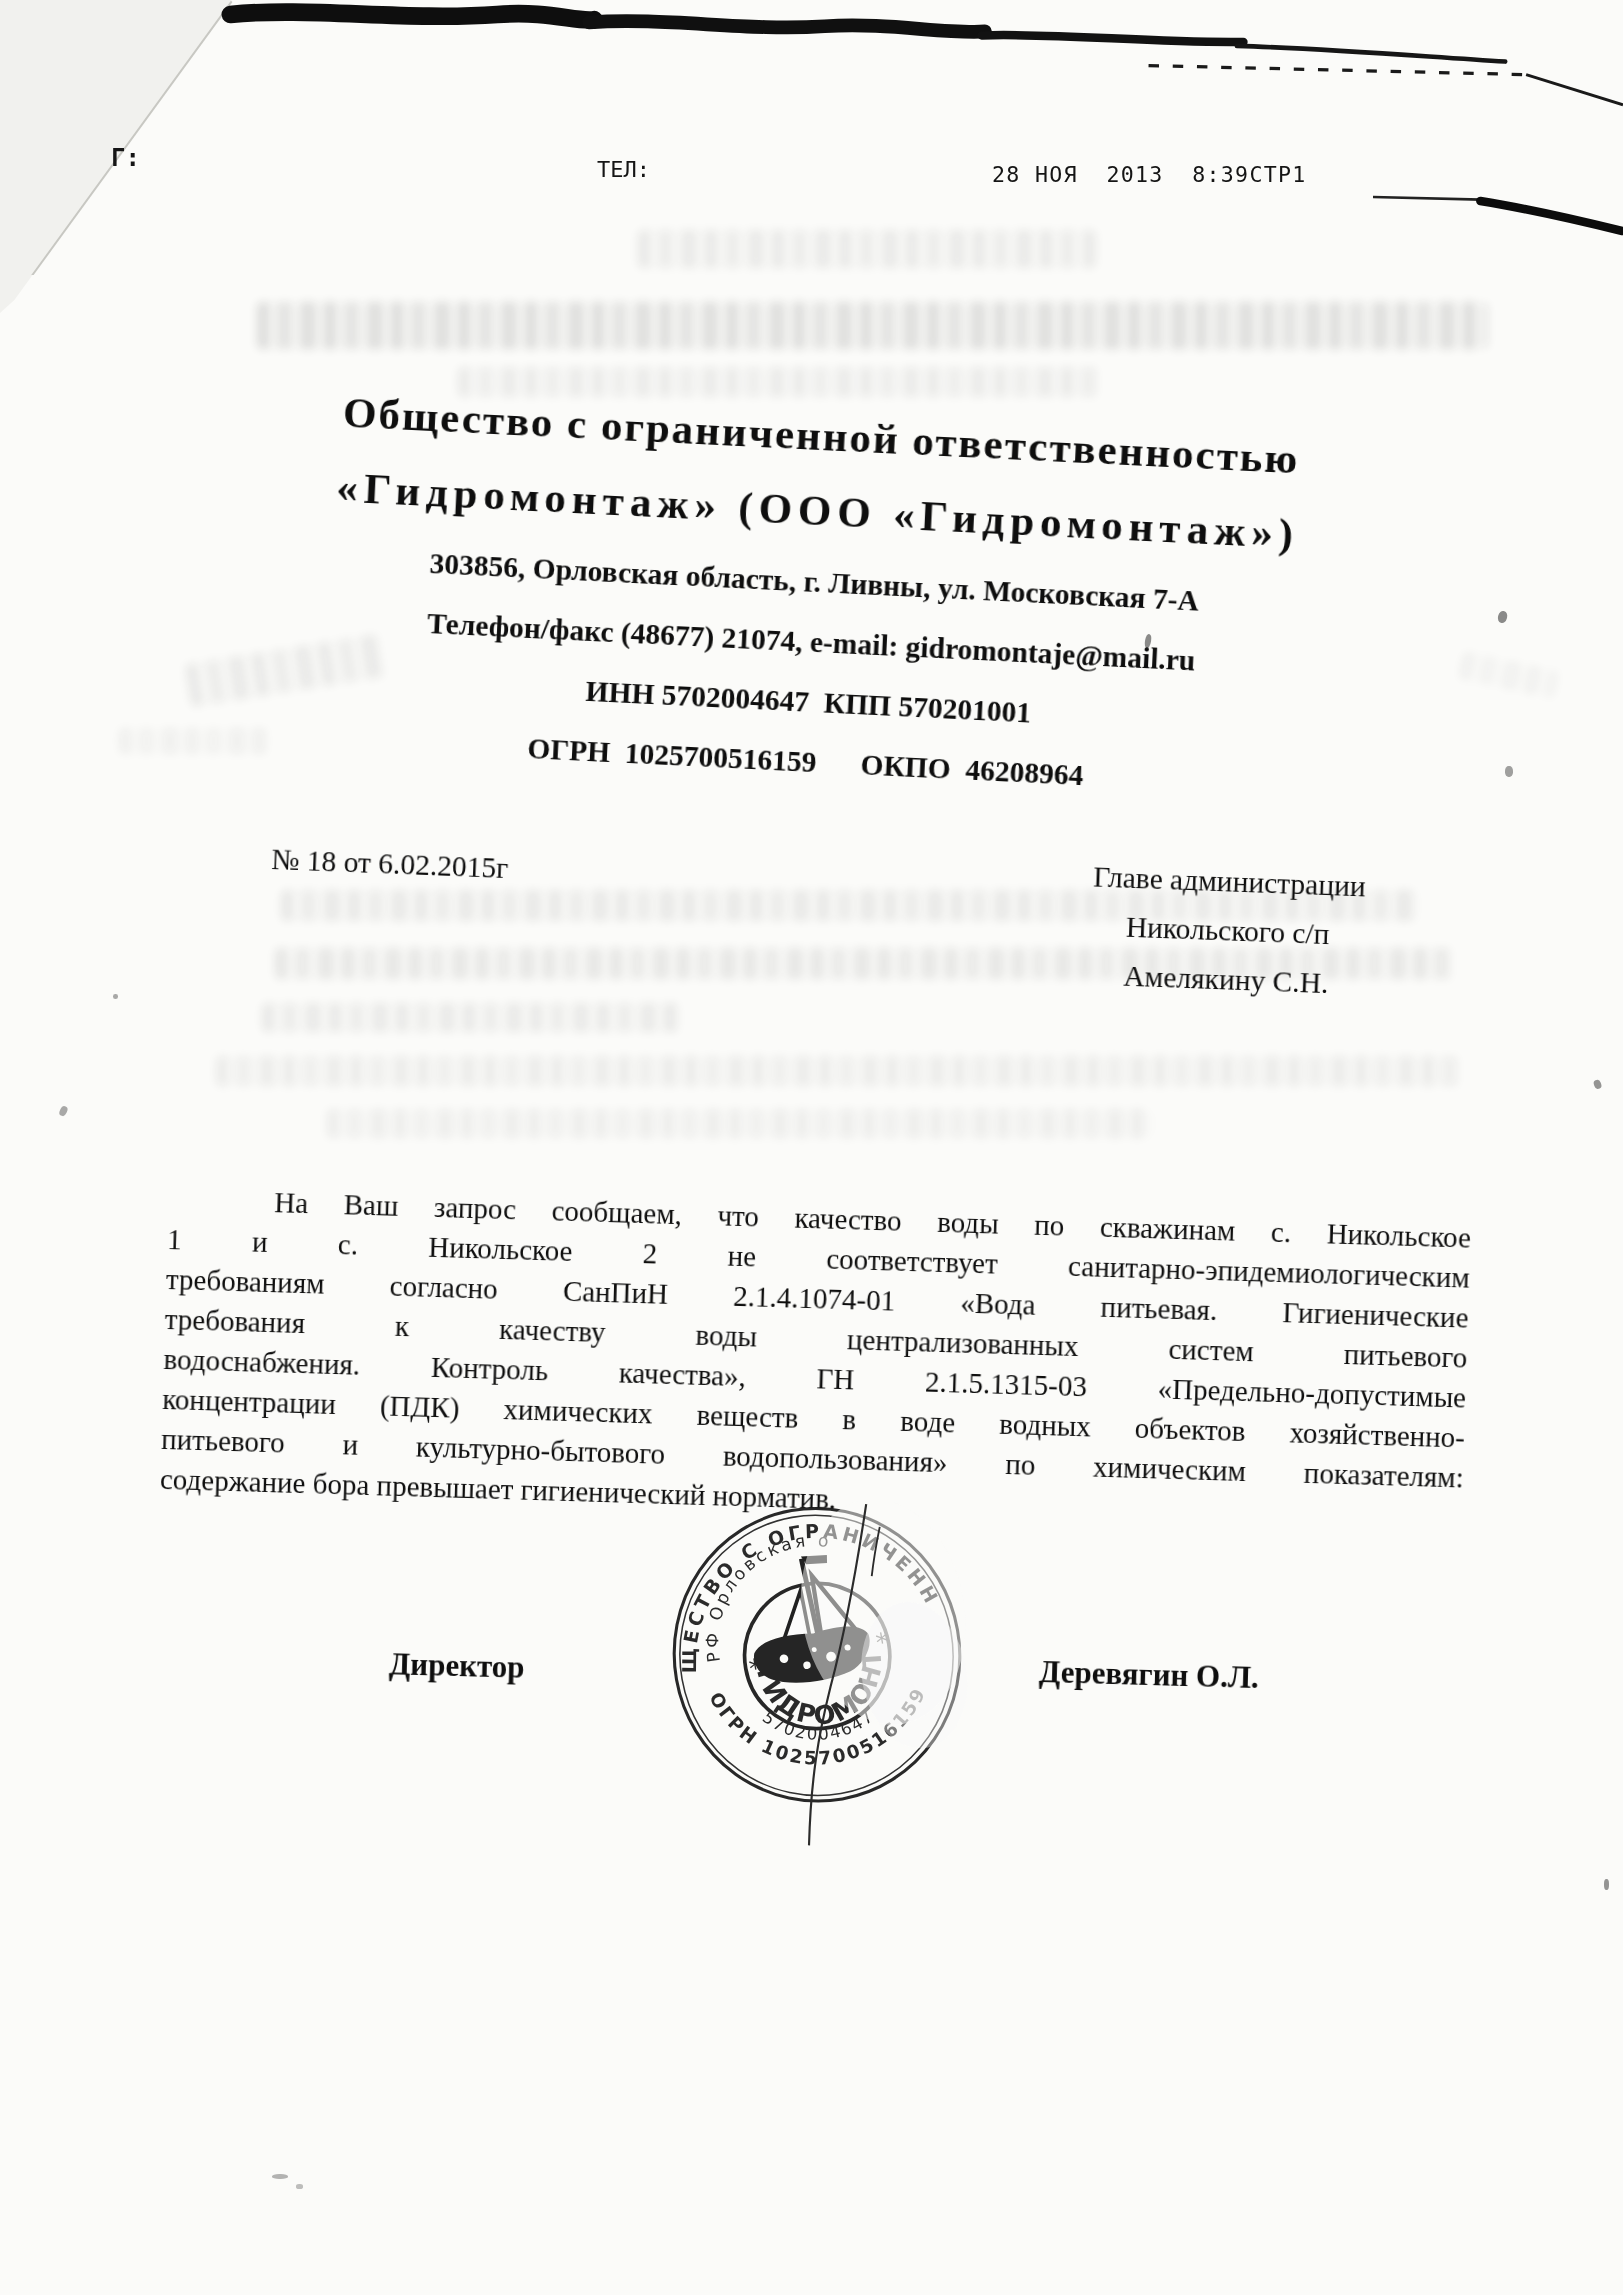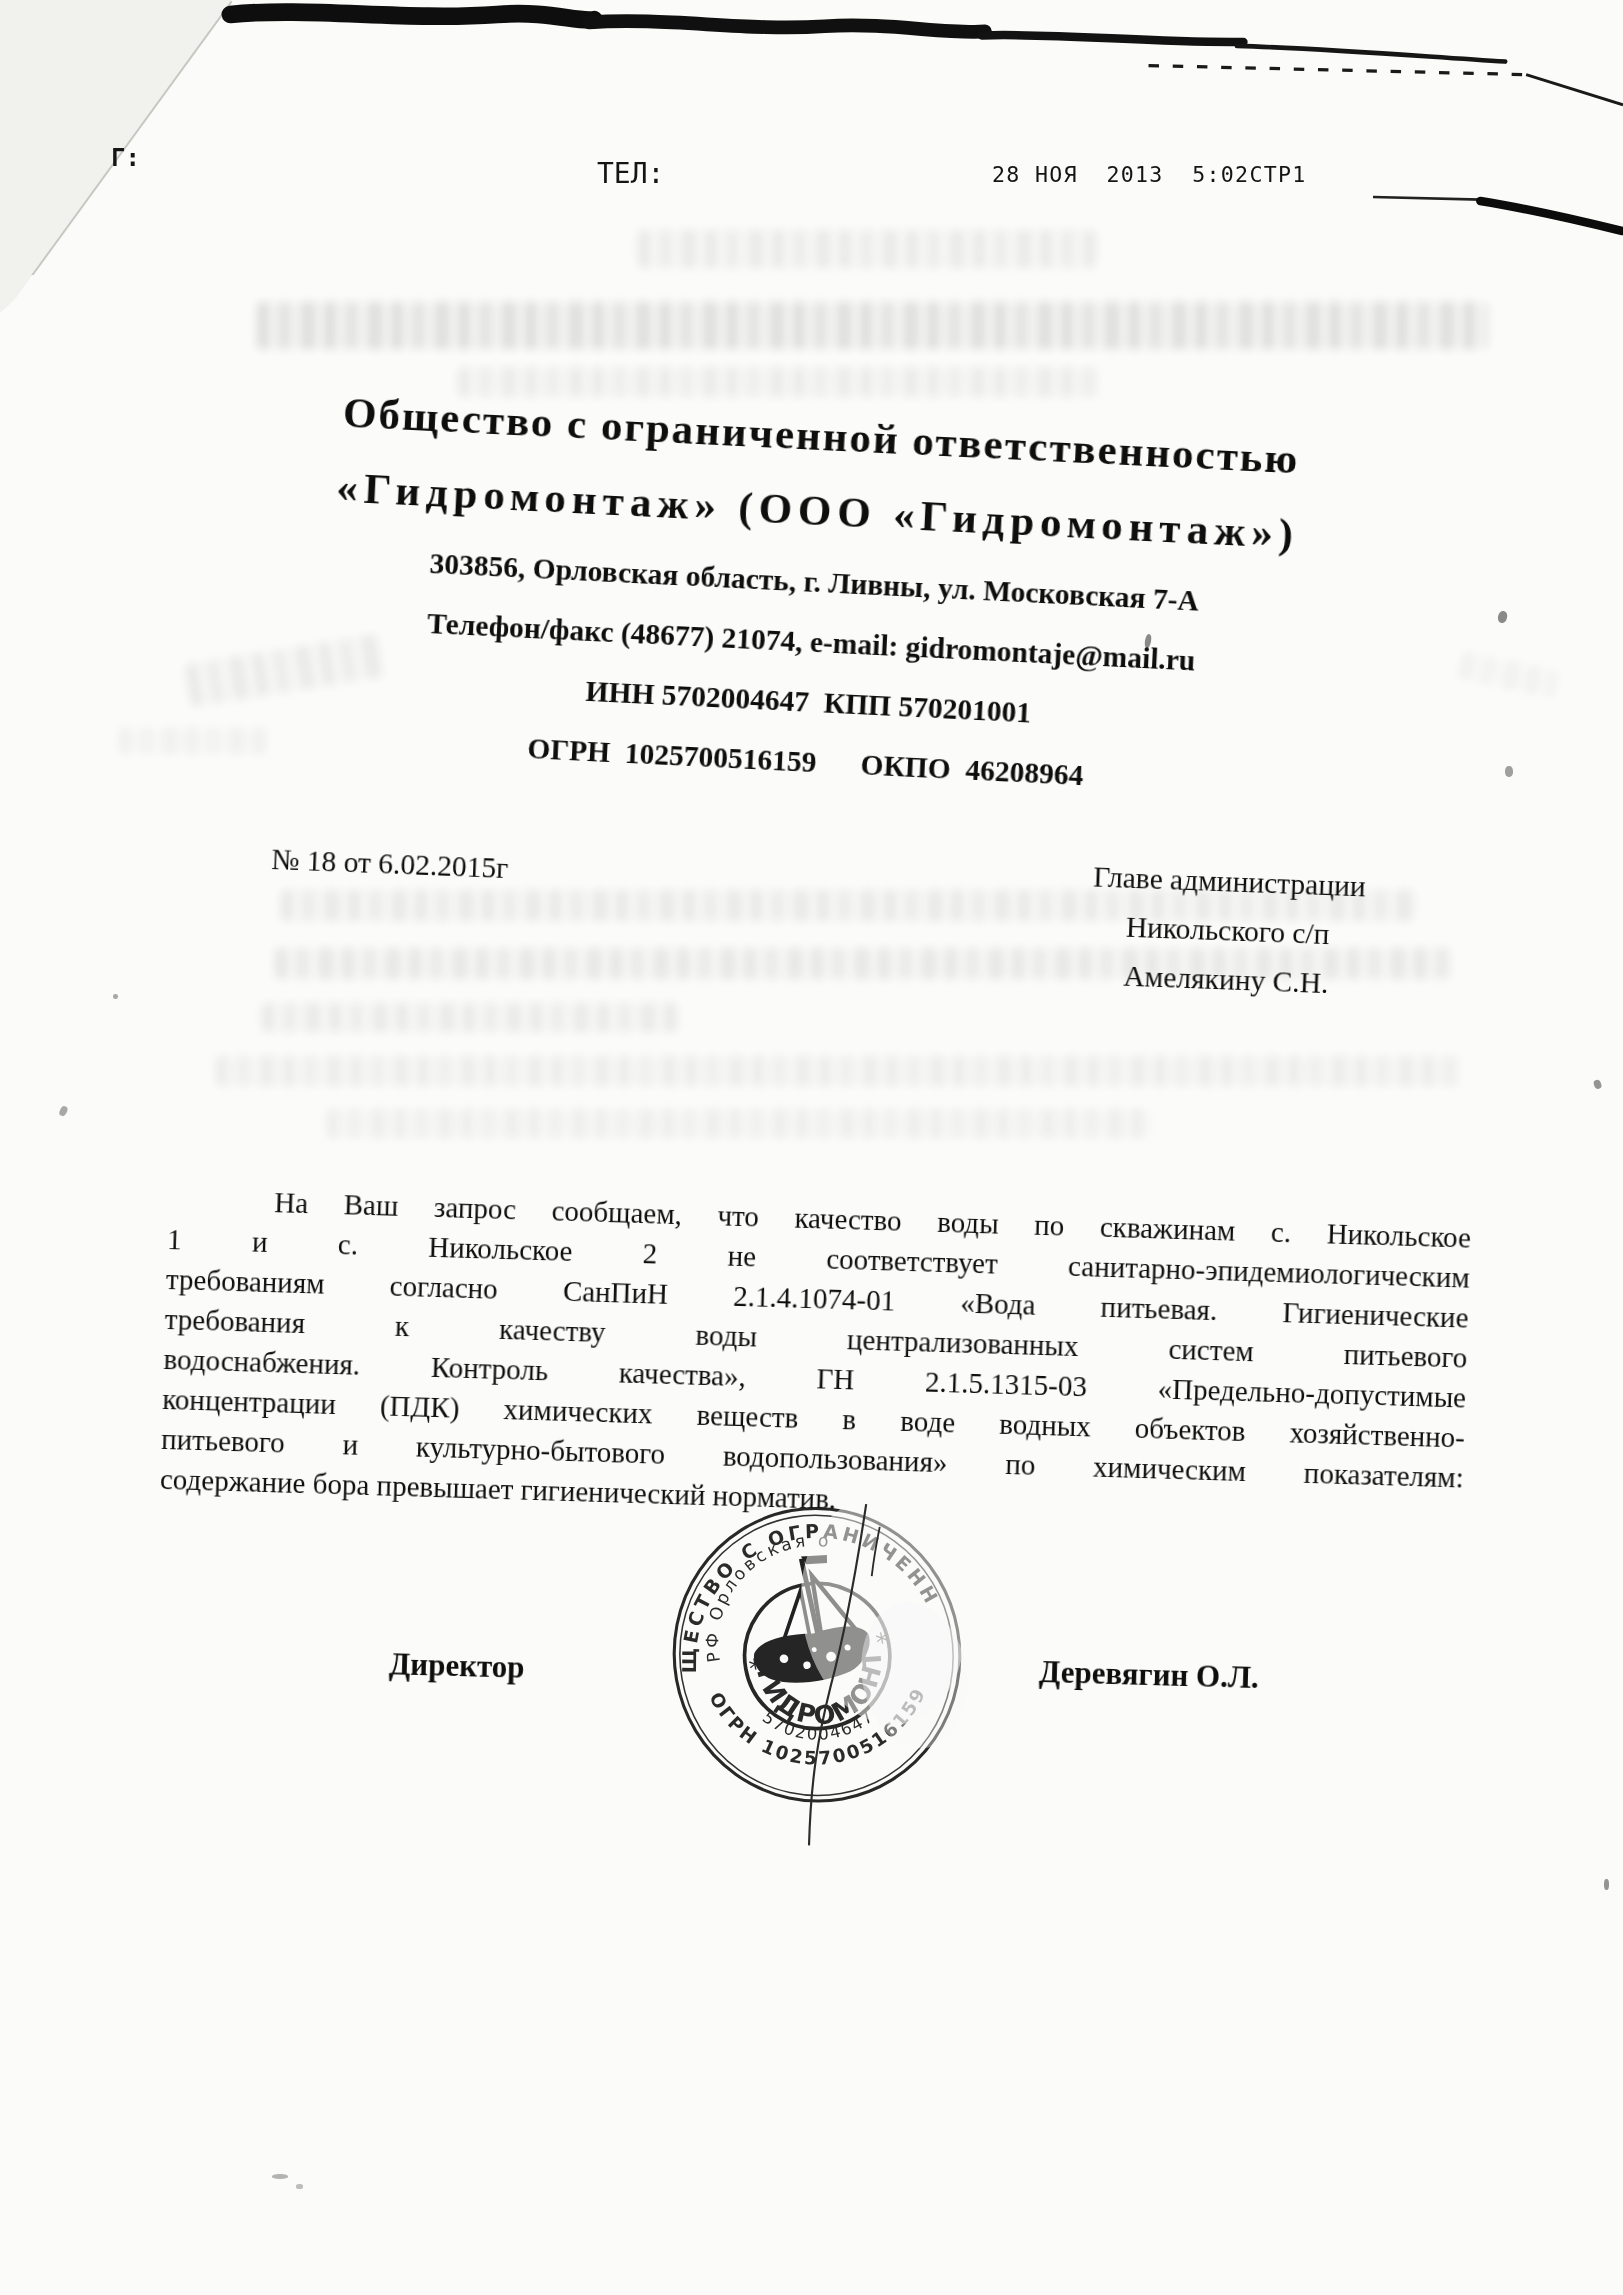--- a/index.html
+++ b/index.html
@@ -75,22 +75,22 @@
     <path d="M1500,54 C1620,50 1760,66 1900,64" stroke="#121212" stroke-width="13" fill="none" stroke-linecap="round"></path>
     <path d="M1890,70 C2030,74 2170,86 2300,94" stroke="#161616" stroke-width="7" fill="none" stroke-linecap="round"></path>
     <path d="M1755,100 L2335,114" stroke="#1a1a1a" stroke-width="5" stroke-dasharray="16 21" fill="none"></path>
     <path d="M2332,114 L2480,160" stroke="#1a1a1a" stroke-width="4.5" fill="none"></path>
     <path d="M2098,301 L2263,305" stroke="#222" stroke-width="4" fill="none"></path>
     <path d="M2262,307 C2330,318 2402,334 2479,353" stroke="#0c0c0c" stroke-width="13" fill="none" stroke-linecap="round"></path>
   </svg>
 
   <div class="abs fax scan" style="left:111px;top:144px;font-size:24px;font-weight:bold;">Г:</div>
 
-  <div class="abs fax scan" style="left:597px;top:157px;font-size:28px;text-align:center;">ТЕЛ:</div>
-  <div class="abs fax scan" style="left:992px;top:162px;font-size:21.6px;letter-spacing:1.3px;"><span>28 НОЯ  2013  5:02</span><span style="">СТР1</span></div>
+  <div class="abs fax scan" style="left:597px;top:157px;font-size:22px;text-align:center;">ТЕЛ:</div>
+  <div class="abs fax scan" style="left:992px;top:162px;font-size:21.6px;letter-spacing:1.3px;"><span>28 НОЯ  2013  8:39</span><span style="">СТР1</span></div>
 
   <div class="ghost" style="left:638px;top:230px;width:458px;height:38px;opacity:.14;"></div>
   <div class="ghost" style="left:257px;top:302px;width:1231px;height:47px;opacity:.24;"></div>
   <div class="ghost" style="left:458px;top:367px;width:641px;height:30px;opacity:.13;"></div>
   <div class="ghost" style="left:187px;top:649px;width:196px;height:43px;opacity:.14;transform:rotate(-9deg);"></div>
   <div class="ghost" style="left:119px;top:728px;width:151px;height:26px;opacity:.09;"></div>
   <div class="ghost" style="left:281px;top:890px;width:1139px;height:31px;opacity:.15;"></div>
   <div class="ghost" style="left:275px;top:948px;width:1178px;height:31px;opacity:.17;"></div>
   <div class="ghost" style="left:262px;top:1003px;width:419px;height:29px;opacity:.14;"></div>
   <div class="ghost" style="left:216px;top:1056px;width:1244px;height:30px;opacity:.12;"></div>

